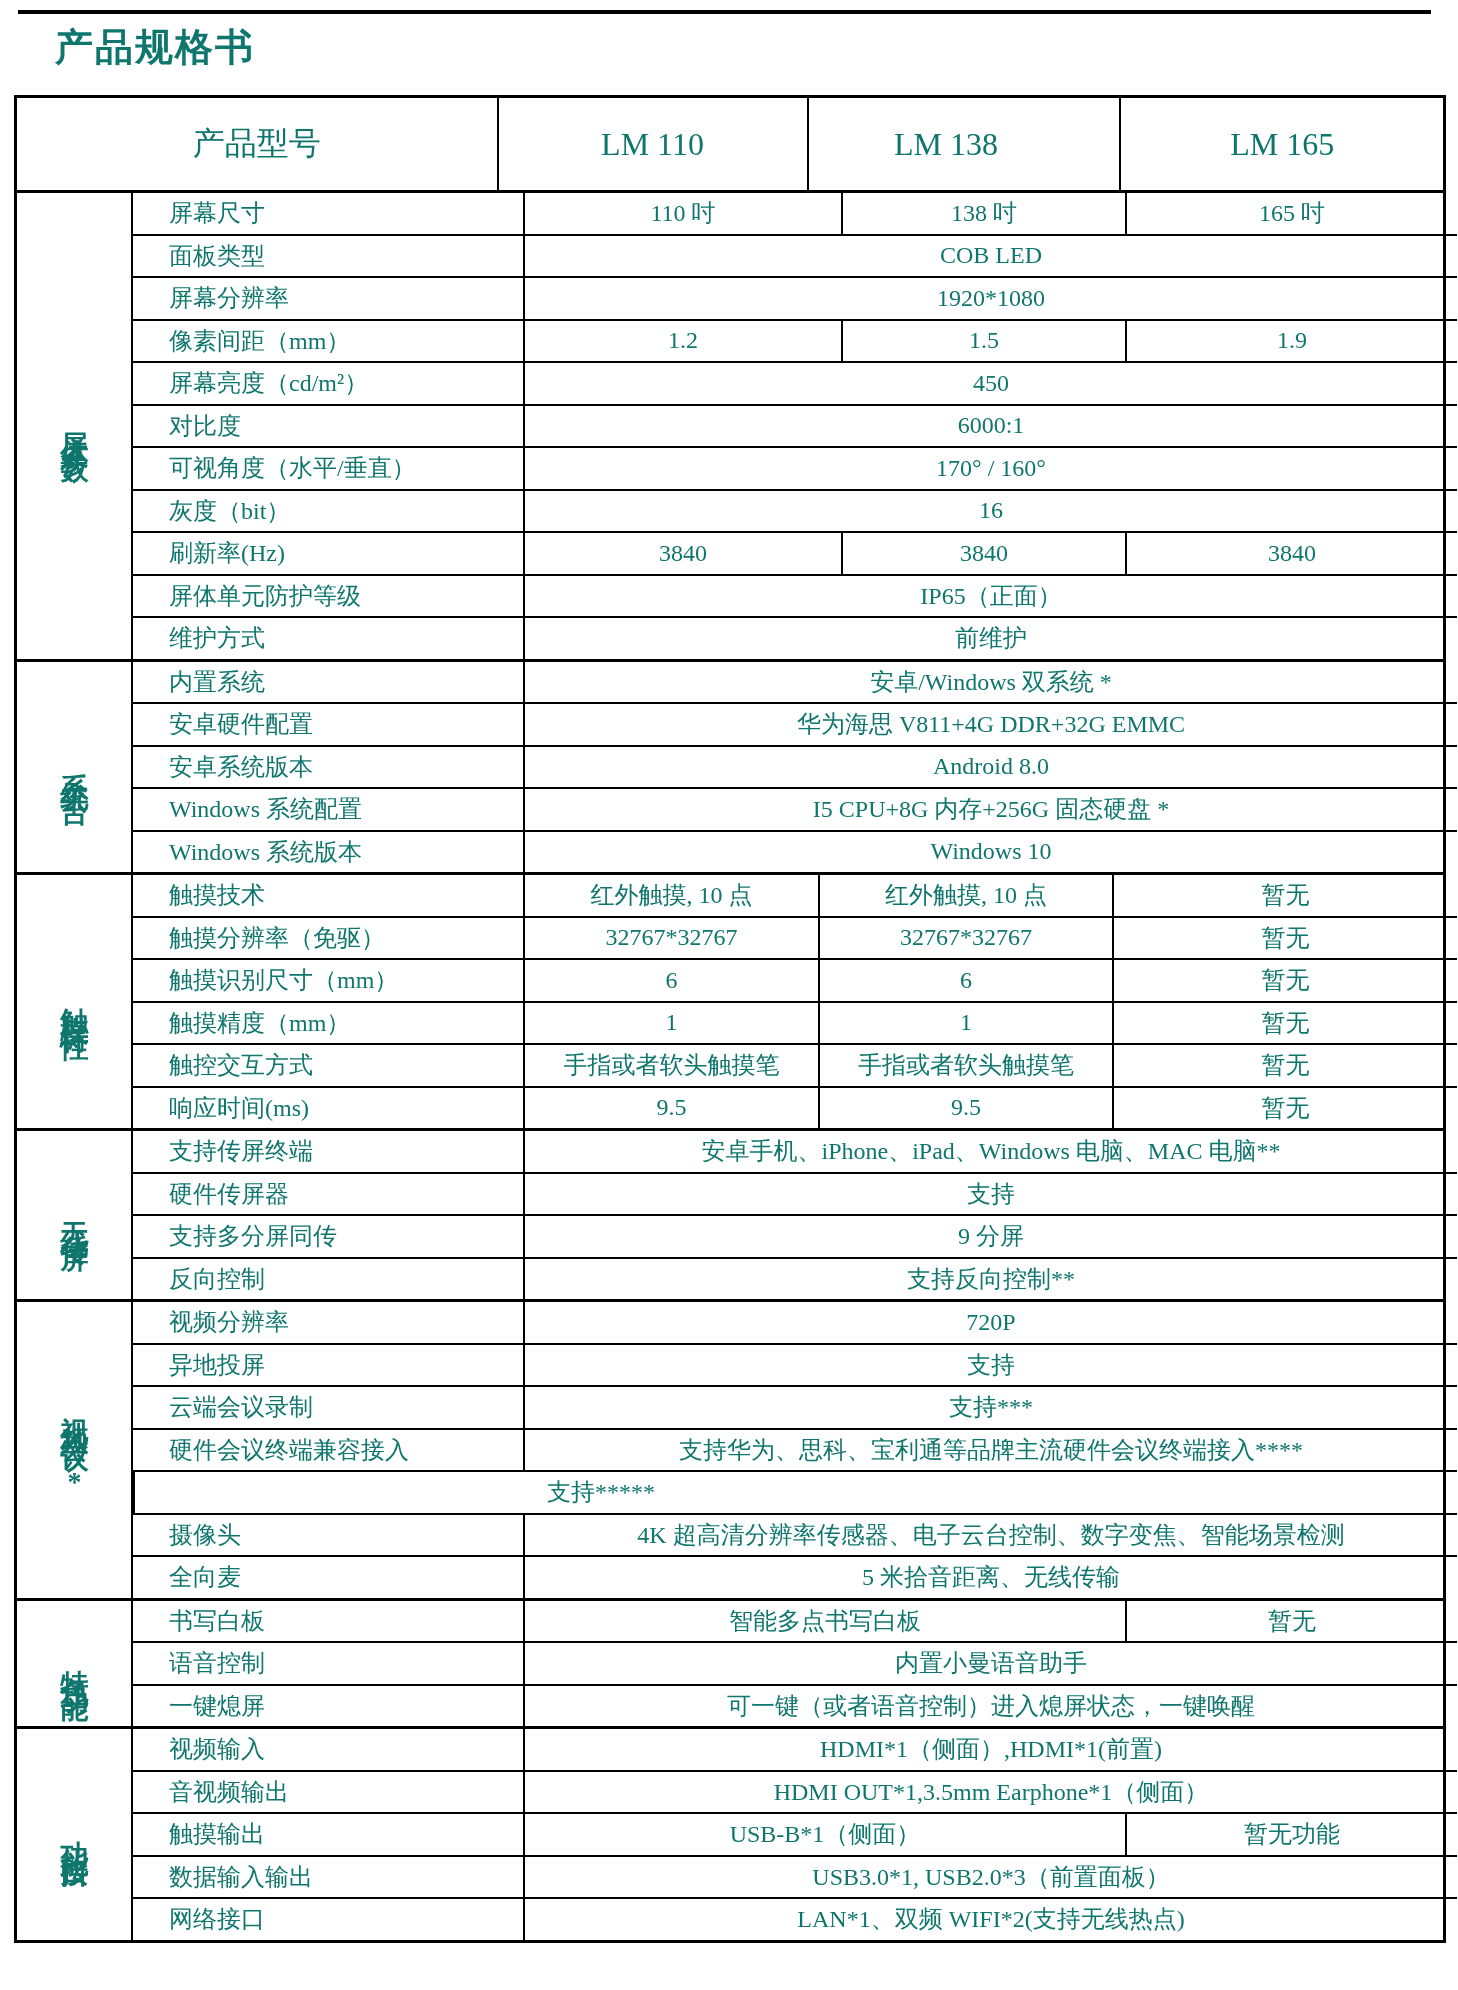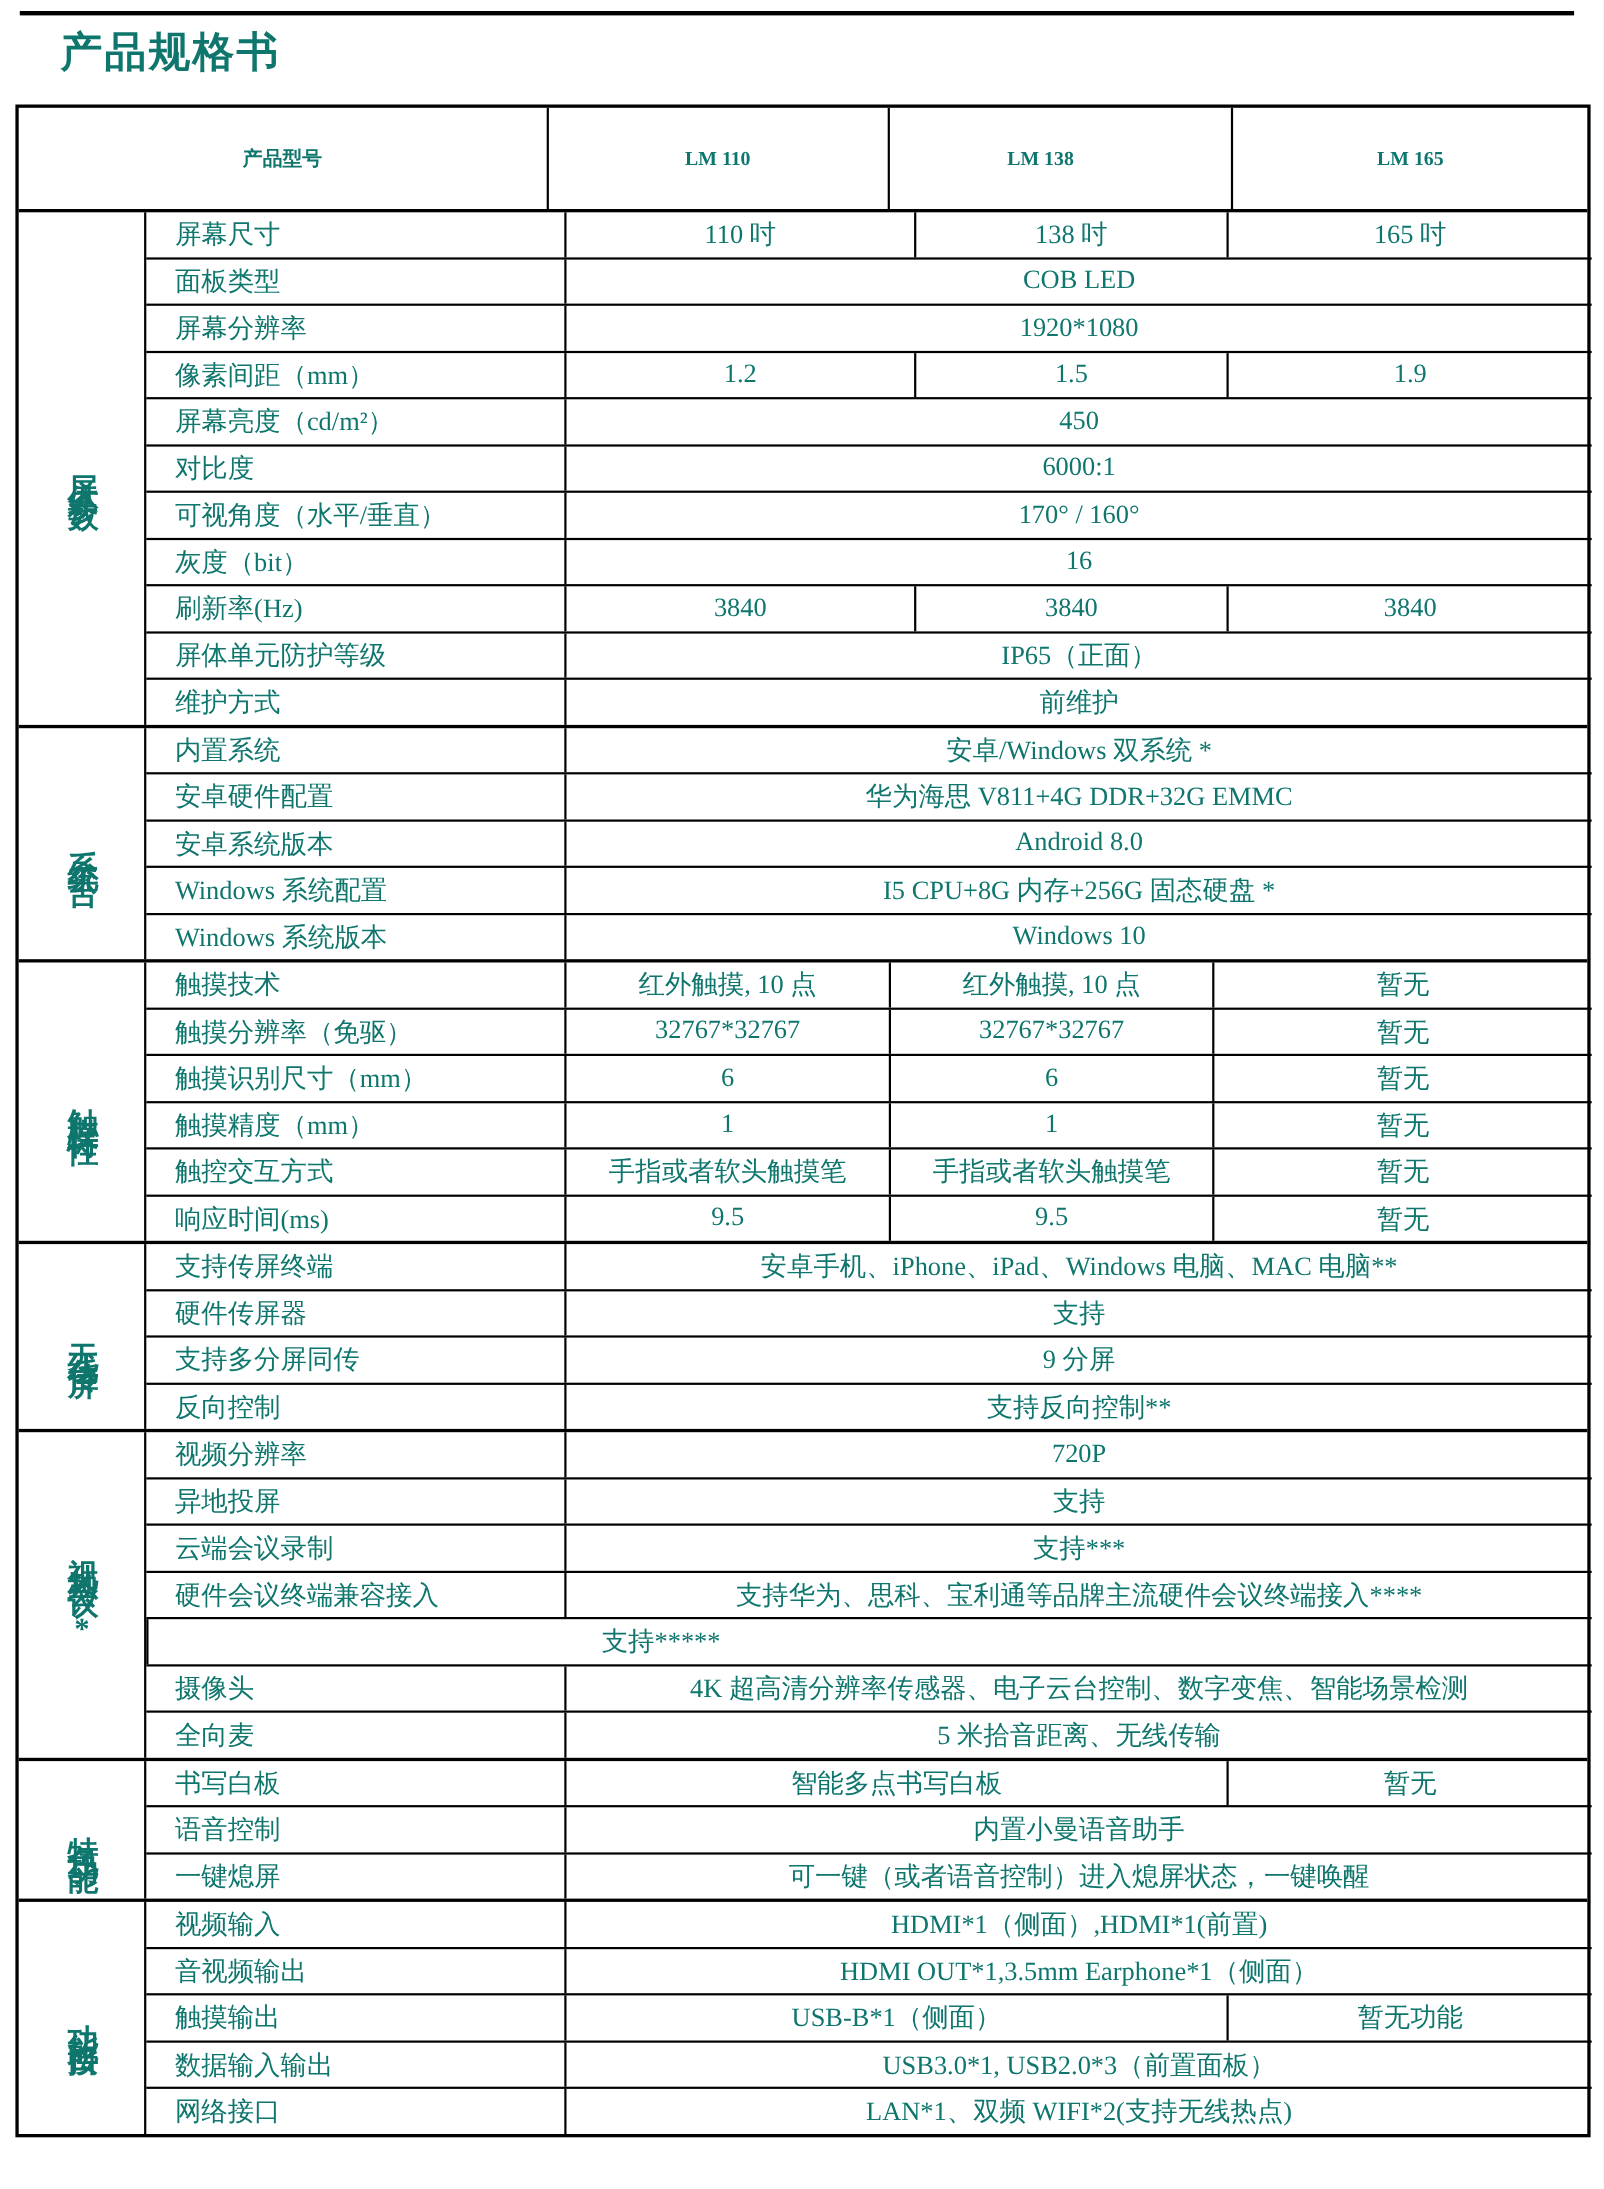--- a/index.html
+++ b/index.html
@@ -25,41 +25,41 @@
     border:3px solid #000;
     box-sizing:content-box;
     background:#fff;
   }
   
   .thead{
     display:flex;height:92px;border-bottom:3px solid #000;
   }
   .thead .hcell{
     display:flex;align-items:center;justify-content:center;
-    font-size:18px;font-weight:700;
+    font-size:32px;font-weight:400;
   }
   .h-label{width:492px;}
   .h-m0{width:316px;border-left:2px solid #000;}
   .h-m1{width:282px;border-left:2px solid #000;}
   .h-m2{width:330px;border-left:2px solid #000;margin-left:36px;}
   
   .section{display:flex;border-bottom:3px solid #000;}
   .section:last-child{border-bottom:none;}
   .group-cell{
     width:114px;flex:0 0 114px;
     display:flex;align-items:center;justify-content:center;
     font-size:28px;font-weight:700;
     writing-mode:vertical-rl;text-orientation:upright;
     letter-spacing:8px;
   }
   .rows{flex:1;border-left:2px solid #000;}
   .spec-row{display:flex;height:40.5px;border-bottom:2px solid #000;}
   .spec-row:last-child{border-bottom:none;}
   .cell{display:flex;align-items:center;font-size:24px;}
-  .label-cell{width:354px;padding-left:26px;justify-content:flex-start;}
+  .label-cell{width:354px;padding-left:36px;justify-content:flex-start;}
   .value-cell{justify-content:center;border-left:2px solid #000;text-align:center;}
   .vc-0-1{width:316px;}
   .vc-1-1{width:282px;}
   .vc-2-1{width:330px;}
   .vc-0-2{width:600px;}
   .vc-0-3{width:932px;}
   .section-touch .vc-0-1{width:293px;}
   .section-touch .vc-1-1{width:292px;}
   .section-touch .vc-2-1{width:343px;}
 </style>

